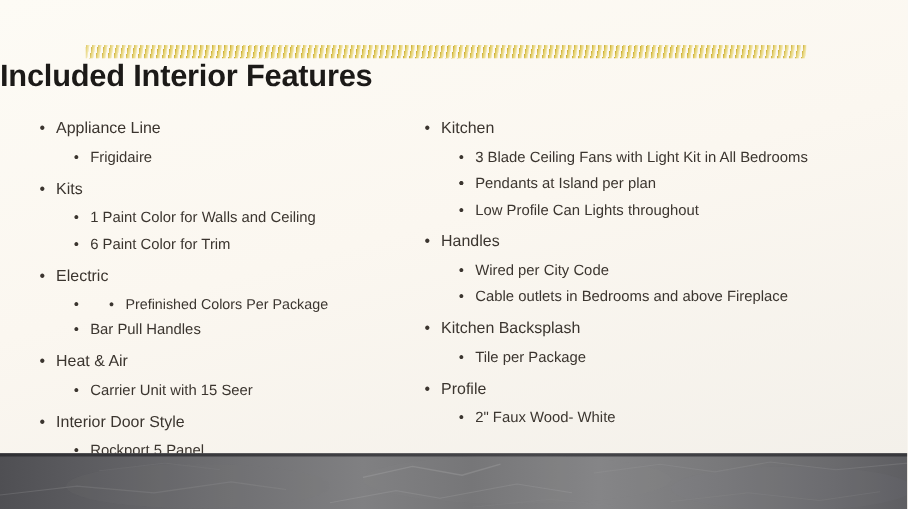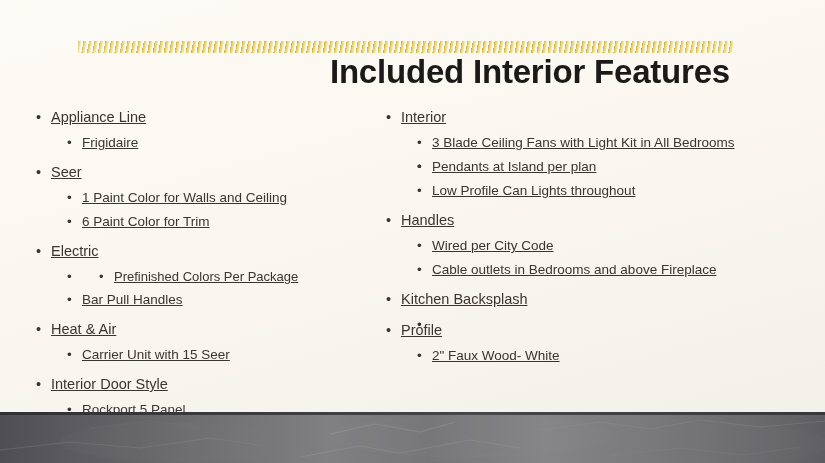--- a/index.html
+++ b/index.html
@@ -50,22 +50,22 @@
       rgba(255,255,255,0.10) 100%);
     pointer-events: none;
   }
 
   
   .title {
     position: absolute;
     left: 0;
     top: 53px;
     width: 730px;
-    text-align: right;
-    font-size: 33px;
+    text-align: left;
+    font-size: 28px;
     font-weight: bold;
     letter-spacing: -0.2px;
     color: #1C1A18;
     font-family: "Liberation Sans", sans-serif;
   }
 
   
   .columns {
     position: absolute;
     left: 0;
@@ -87,21 +87,20 @@
     font-family: "Liberation Sans", sans-serif;
     white-space: nowrap;
   }
   .bullet-row .dot {
     position: absolute;
     top: 0;
     color: #3B352F;
   }
   .bullet-row .txt {
     display: inline-block;
-    text-decoration: underline;
   }
 
   
   .lvl1 {
     font-size: 14.5px;
     line-height: 27px;
     padding-left: 21px;
     margin-top: 4px;
   }
   .lvl1 .dot { left: 6px; font-size: 14.5px; line-height: 27px; }
@@ -163,44 +162,44 @@
 <div class="slide">
 
   <div class="deco-rule"></div>
 
   <div class="title">Included Interior Features</div>
 
   <div class="columns">
     <div class="col col-left" id="col-left">
         <div class="bullet-row lvl1"><span class="dot">•</span><span class="txt">Appliance Line</span></div>
         <div class="bullet-row lvl2"><span class="dot">•</span><span class="txt">Frigidaire</span></div>
-        <div class="bullet-row lvl1"><span class="dot">•</span><span class="txt">Seer</span></div>
+        <div class="bullet-row lvl1"><span class="dot">•</span><span class="txt">Kits</span></div>
         <div class="bullet-row lvl2"><span class="dot">•</span><span class="txt">1 Paint Color for Walls and Ceiling</span></div>
         <div class="bullet-row lvl2"><span class="dot">•</span><span class="txt">6 Paint Color for Trim</span></div>
         <div class="bullet-row lvl1"><span class="dot">•</span><span class="txt">Electric</span></div>
         <div class="bullet-row lvl2"><span class="dot">•</span></div>
         <div class="bullet-row lvl3"><span class="dot">•</span><span class="txt">Prefinished Colors Per Package</span></div>
         <div class="bullet-row lvl2"><span class="dot">•</span><span class="txt">Bar Pull Handles</span></div>
         <div class="bullet-row lvl1"><span class="dot">•</span><span class="txt">Heat &amp; Air</span></div>
         <div class="bullet-row lvl2"><span class="dot">•</span><span class="txt">Carrier Unit with 15 Seer</span></div>
         <div class="bullet-row lvl1"><span class="dot">•</span><span class="txt">Interior Door Style</span></div>
         <div class="bullet-row lvl2"><span class="dot">•</span><span class="txt">Rockport 5 Panel</span></div>
         <div class="bullet-row lvl2"><span class="dot">•</span><span class="txt">Painted to match Trim</span></div>
       </div>
     <div class="col col-right" id="col-right">
-        <div class="bullet-row lvl1"><span class="dot">•</span><span class="txt">Interior</span></div>
+        <div class="bullet-row lvl1"><span class="dot">•</span><span class="txt">Kitchen</span></div>
         <div class="bullet-row lvl2"><span class="dot">•</span><span class="txt">3 Blade Ceiling Fans with Light Kit in All Bedrooms</span></div>
         <div class="bullet-row lvl2"><span class="dot">•</span></div>
         <div class="bullet-row lvl2"><span class="dot">•</span><span class="txt">Pendants at Island per plan</span></div>
         <div class="bullet-row lvl2"><span class="dot">•</span><span class="txt">Low Profile Can Lights throughout</span></div>
         <div class="bullet-row lvl1"><span class="dot">•</span><span class="txt">Handles</span></div>
         <div class="bullet-row lvl2"><span class="dot">•</span><span class="txt">Wired per City Code</span></div>
         <div class="bullet-row lvl2"><span class="dot">•</span><span class="txt">Cable outlets in Bedrooms and above Fireplace</span></div>
         <div class="bullet-row lvl1"><span class="dot">•</span><span class="txt">Kitchen Backsplash</span></div>
-        <div class="bullet-row lvl2"><span class="dot">•</span></div>
+        <div class="bullet-row lvl2"><span class="dot">•</span><span class="txt">Tile per Package</span></div>
         <div class="bullet-row lvl1"><span class="dot">•</span><span class="txt">Profile</span></div>
         <div class="bullet-row lvl2"><span class="dot">•</span><span class="txt">2" Faux Wood- White</span></div>
       </div>
   </div>
 
   <div class="stone-band">
     <svg class="stone-veins" viewBox="0 0 825 51" preserveAspectRatio="none">
       <path d="M0 38 L70 30 L140 36 L210 26 L260 33" stroke="#9A9A9C" stroke-width="1.1" fill="none" opacity="0.5"></path>
       <path d="M300 45 L360 34 L400 41 L470 28 L520 36" stroke="#A5A5A7" stroke-width="1" fill="none" opacity="0.55"></path>
       <path d="M330 22 L375 12 L420 20 L455 10" stroke="#B0B0B2" stroke-width="1.2" fill="none" opacity="0.6"></path>

